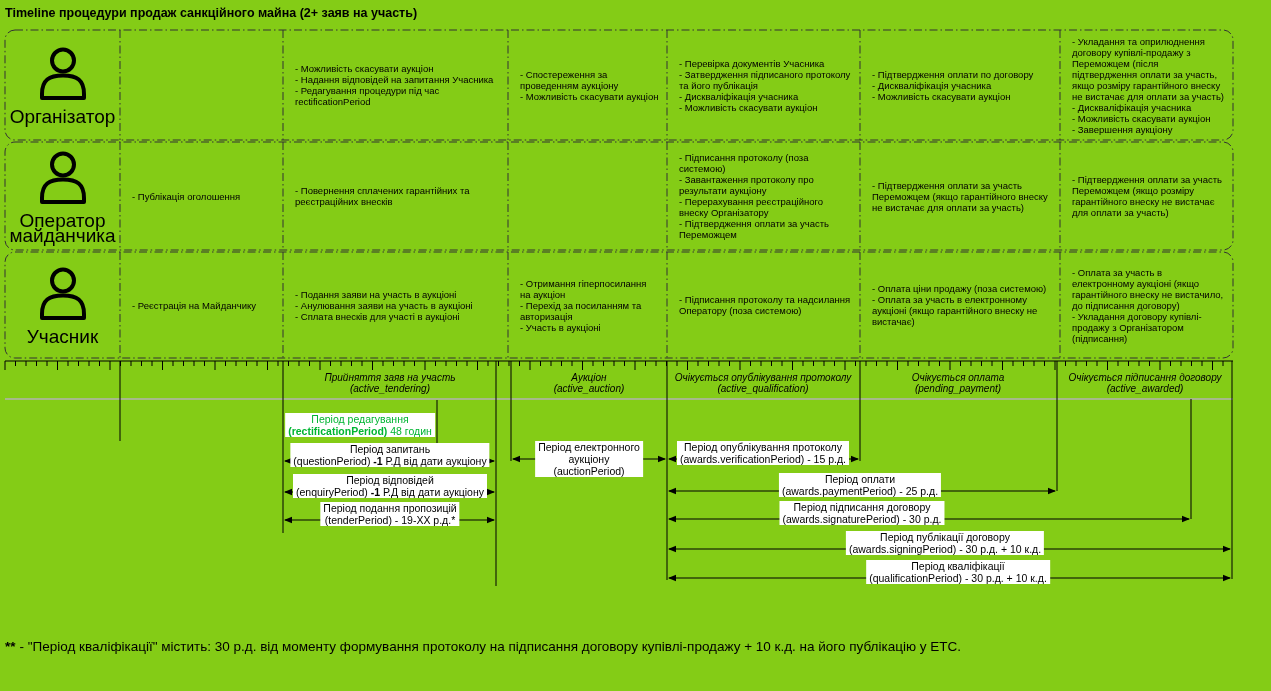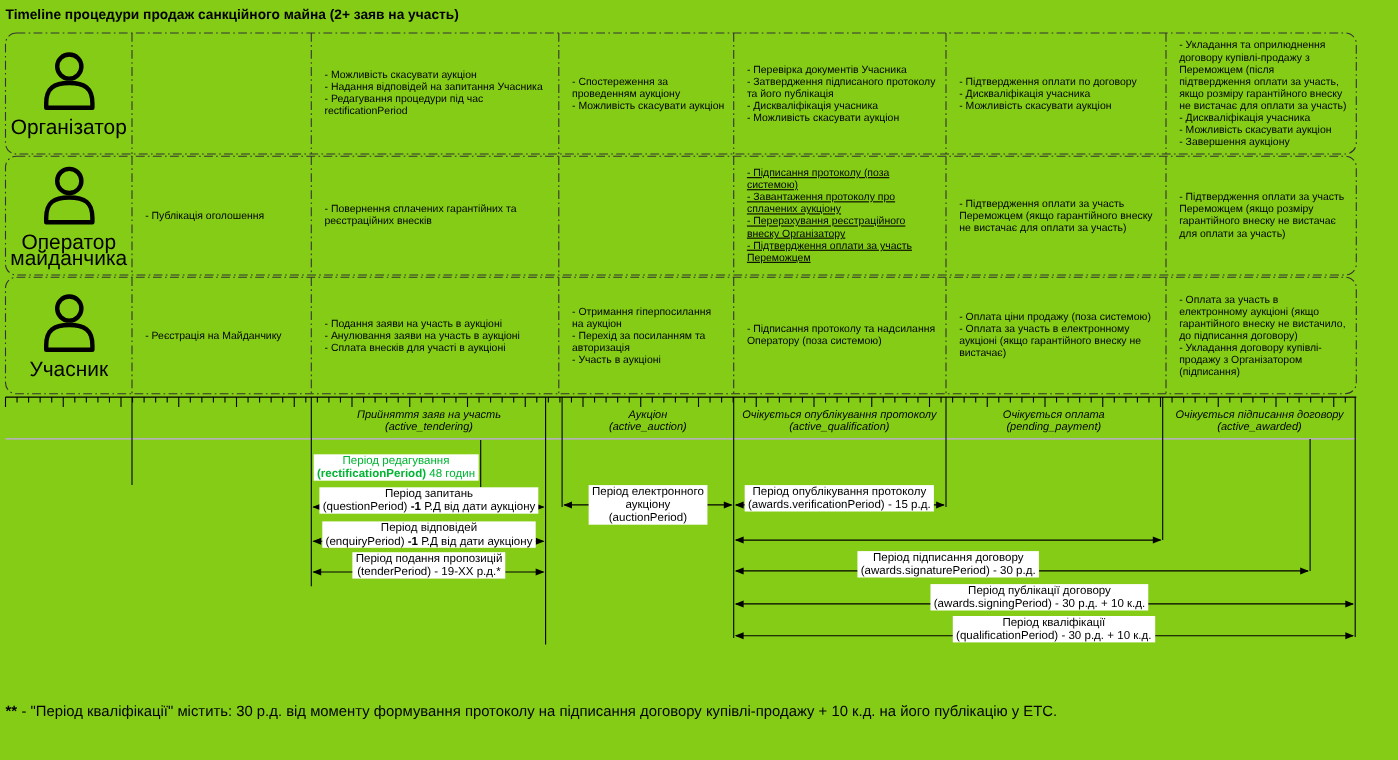--- a/index.html
+++ b/index.html
@@ -256,23 +256,23 @@
       <div class="li">- Можливість скасувати аукціон</div>
       <div class="li">- Завершення аукціону</div>
     </div>
 
   <div class="cell" style="left:120px;top:142px;width:163px;height:108px;">
       <div class="li">- Публікація оголошення</div>
     </div>
   <div class="cell" style="left:283px;top:142px;width:225px;height:108px;">
       <div class="li">- Повернення сплачених гарантійних та реєстраційних внесків</div>
     </div>
-  <div class="cell" style="left:667px;top:142px;width:193px;height:108px;text-decoration:underline;">
+  <div class="cell" style="left:667px;top:142px;width:193px;height:108px;">
       <div class="li">- Підписання протоколу (поза системою)</div>
-      <div class="li">- Завантаження протоколу про сплачених аукціону</div>
+      <div class="li">- Завантаження протоколу про результати аукціону</div>
       <div class="li">- Перерахування реєстраційного внеску Організатору</div>
       <div class="li">- Підтвердження оплати за участь Переможцем</div>
     </div>
   <div class="cell" style="left:860px;top:142px;width:200px;height:108px;">
       <div class="li">- Підтвердження оплати за участь Переможцем (якщо гарантійного внеску не вистачає для оплати за участь)</div>
     </div>
   <div class="cell" style="left:1060px;top:142px;width:173px;height:108px;">
       <div class="li">- Підтвердження оплати за участь Переможцем (якщо розміру гарантійного внеску не вистачає для оплати за участь)</div>
     </div>
 
@@ -340,20 +340,24 @@
   </div>
   <div class="plabel" style="left:589px;top:441px;">
     <div>Період електронного</div>
     <div><span>аукціону</span><b></b><span></span></div>
     <div>(auctionPeriod)</div>
   </div>
   <div class="plabel" style="left:763px;top:441px;">
     <div>Період опублікування протоколу</div>
     <div><span>(awards.verificationPeriod) - 15 р.д.</span><b></b><span></span></div>
   </div>
+  <div class="plabel" style="left:860px;top:473px;">
+    <div>Період оплати</div>
+    <div><span>(awards.paymentPeriod) - 25 р.д.</span><b></b><span></span></div>
+  </div>
   <div class="plabel" style="left:862px;top:501px;">
     <div>Період підписання договору</div>
     <div><span>(awards.signaturePeriod) - 30 р.д.</span><b></b><span></span></div>
   </div>
   <div class="plabel" style="left:945px;top:531px;">
     <div>Період публікації договору</div>
     <div><span>(awards.signingPeriod) - 30 р.д. + 10 к.д.</span><b></b><span></span></div>
   </div>
   <div class="plabel" style="left:958px;top:560px;">
     <div>Період кваліфікації</div>

